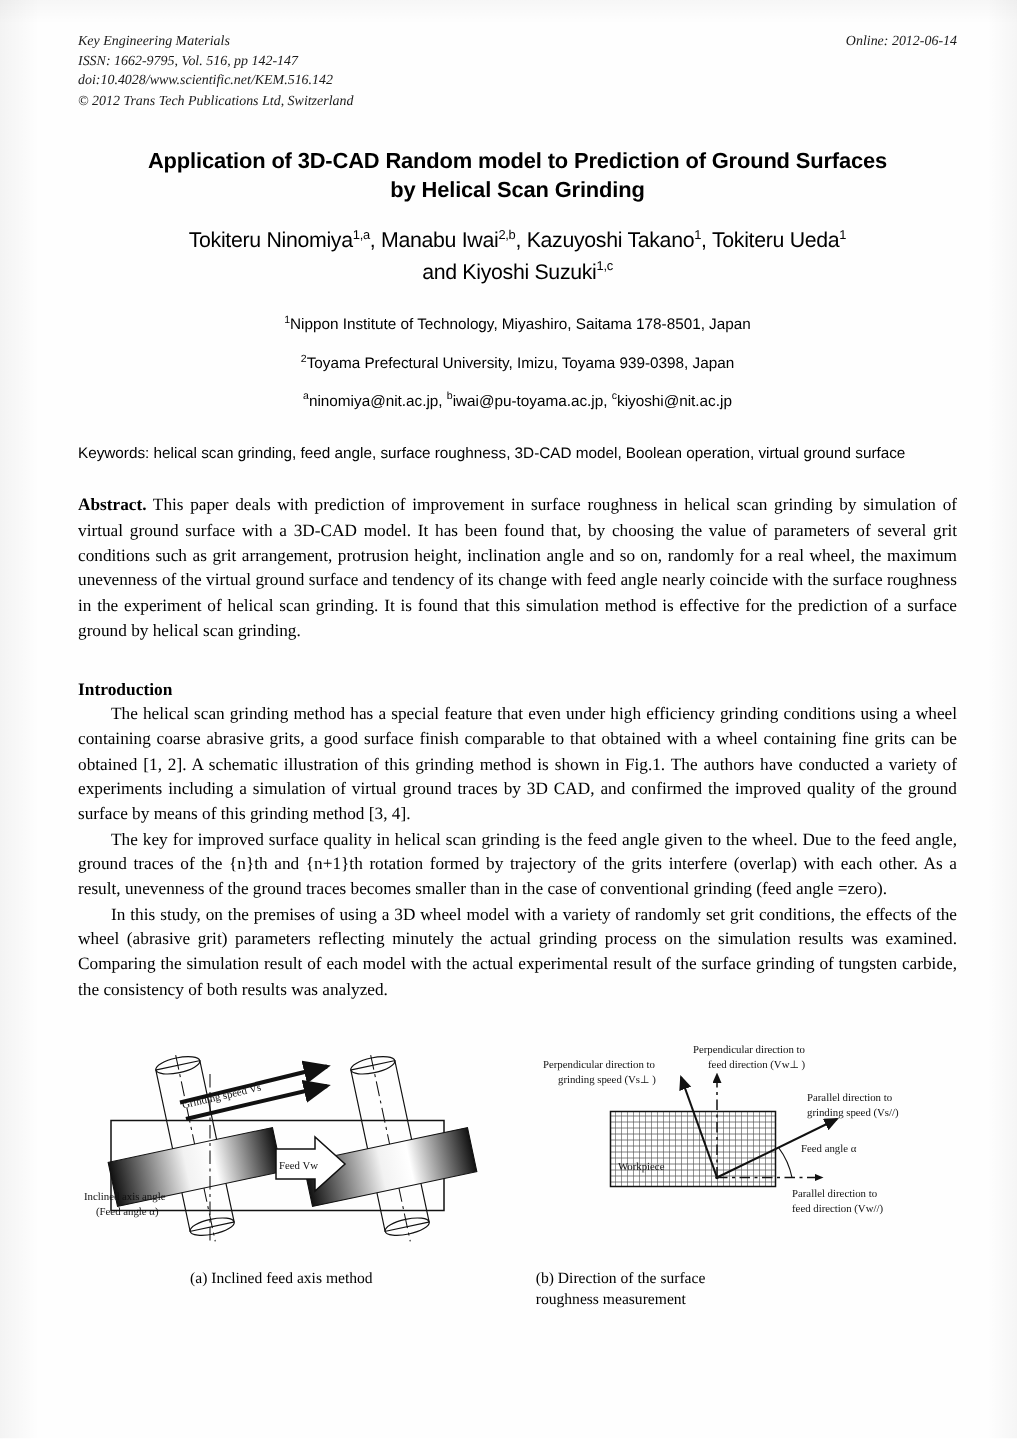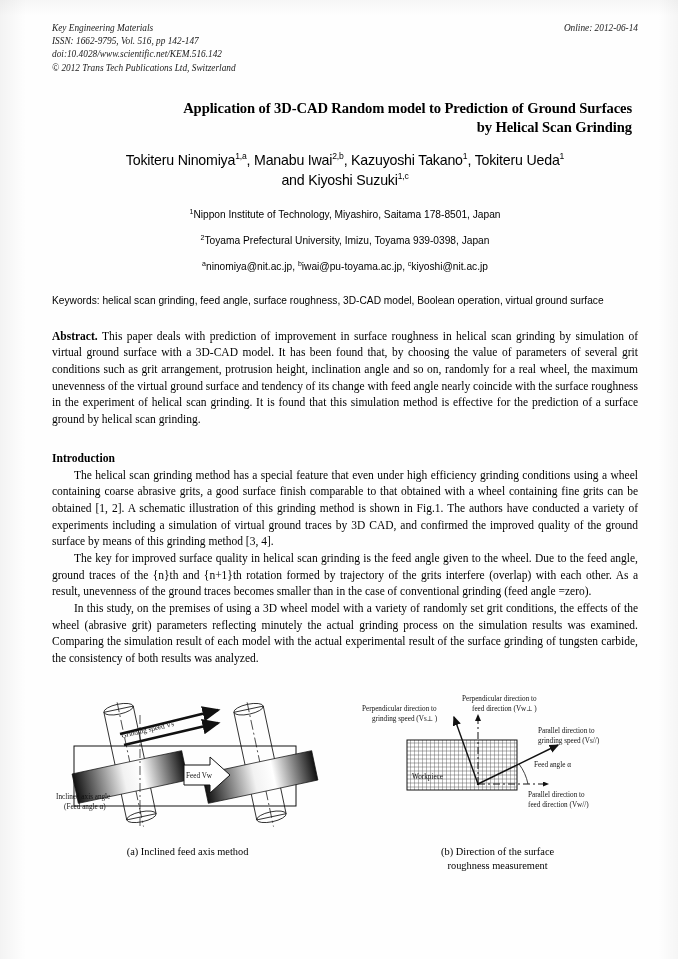--- a/index.html
+++ b/index.html
@@ -51,25 +51,25 @@
   }
   .jhead-left div { white-space: nowrap; }
   .jhead-right {
     font-size: 9.3px;
     padding-top: 0px;
     white-space: nowrap;
   }
 
   
   .title {
-    font-family: Liberation Serif, serif;
+    font-family: Liberation Sans, sans-serif;
     font-weight: bold;
     font-size: 14.6px;
     line-height: 1.32;
-    text-align: right;
+    text-align: center;
     margin: 24px 6px 0 6px;
     letter-spacing: -0.1px;
   }
 
   
   .authors {
     font-family: "Liberation Sans", sans-serif;
     font-size: 14.2px;
     line-height: 1.38;
     text-align: center;
@@ -141,21 +141,21 @@
 
   .fig-captions {
     display: flex;
     justify-content: space-between;
     margin-top: 2px;
     font-size: 10.4px;
     line-height: 1.35;
     gap: 34px;
   }
   .cap-a { width: 280px; text-align: center; }
-  .cap-b { width: 290px; text-align: center; }
+  .cap-b { width: 290px; text-align: left; }
   .fig-main-caption {
     text-align: center;
     font-size: 11.5px;
     margin-top: 8px;
   }
 
   svg { display: block; overflow: visible; }
   .svgtxt {
     font-family: "Liberation Serif", serif;
     font-size: 7.2px;

